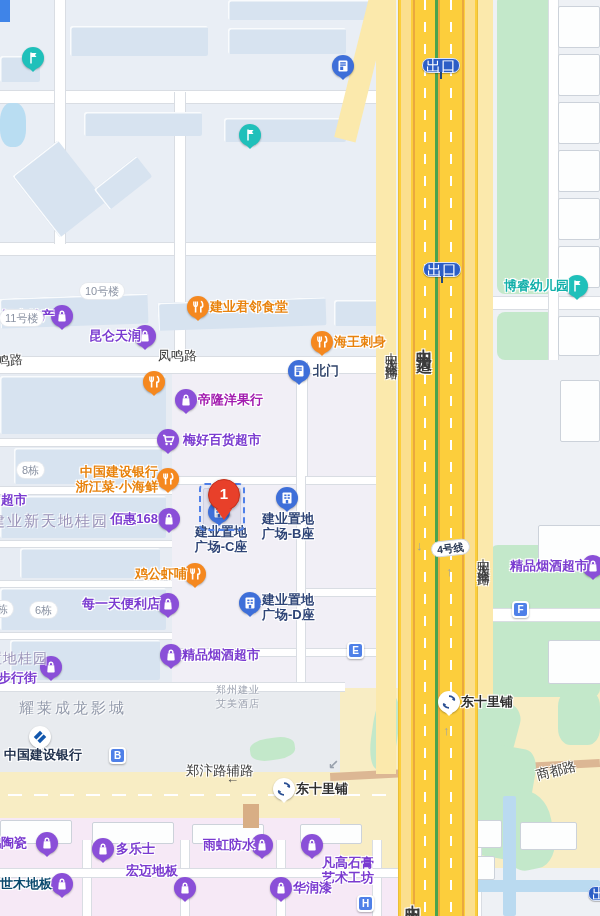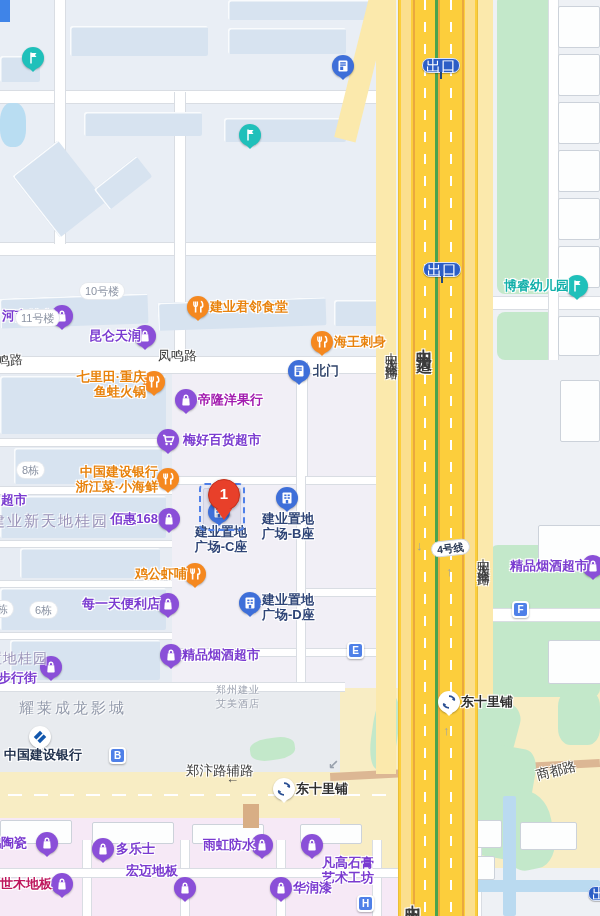--- a/index.html
+++ b/index.html
@@ -206,24 +206,20 @@
       <div class="poi-label" style="left: 313px; top: 363px; width: 30px; text-align: left; color: rgb(49, 69, 107);">
         <div>北门</div>
       </div>
       <div class="balloon c-orange" style="left: 143px; top: 371px;">
         <svg viewBox="0 0 22 22">
           <path d="M8.6 5.5v11" stroke="#fff" stroke-width="1.6"></path>
           <path d="M6.8 5.5v3.2a1.8 1.8 0 0 0 3.6 0V5.5" stroke="#fff" stroke-width="1.3" fill="none"></path>
           <path d="M13.8 5.5c1.4 0 1.9 2.4 1.9 4 0 1.2-.6 1.8-1.9 1.8v5.2" stroke="#fff" stroke-width="1.6" fill="none"></path>
         </svg>
       </div>
-      <div class="poi-label" style="left: 64px; top: 369px; width: 82px; text-align: right; color: rgb(232, 130, 12);">
-        <div>七里田·重庆</div>
-        <div>鱼蛙火锅</div>
-      </div>
       <div class="balloon c-purple" style="left: 175px; top: 389px;">
         <svg viewBox="0 0 22 22">
           <path d="M7.8 9.2h6.4l.5 6.3a1 1 0 0 1-1 1.1H8.3a1 1 0 0 1-1-1.1z" fill="#fff"></path>
           <path d="M9.2 9.2V8a1.8 1.8 0 0 1 3.6 0v1.2" stroke="#fff" stroke-width="1.4" fill="none"></path>
         </svg>
       </div>
       <div class="poi-label" style="left: 198px; top: 392px; width: 70px; text-align: left; color: #a21caf;">
         <div>帝隆洋果行</div>
       </div>
       <div class="balloon c-purple" style="left: 157px; top: 429px;">
@@ -423,21 +419,21 @@
       <div class="poi-label" style="left: 322px; top: 831px; width: 56px; text-align: left; color: rgb(122, 59, 208); margin-top: 24px;">
         <div>凡高石膏</div>
         <div>艺术工坊</div>
       </div>
       <div class="balloon c-purple" style="left: 51px; top: 873px;">
         <svg viewBox="0 0 22 22">
           <path d="M7.8 9.2h6.4l.5 6.3a1 1 0 0 1-1 1.1H8.3a1 1 0 0 1-1-1.1z" fill="#fff"></path>
           <path d="M9.2 9.2V8a1.8 1.8 0 0 1 3.6 0v1.2" stroke="#fff" stroke-width="1.4" fill="none"></path>
         </svg>
       </div>
-      <div class="poi-label" style="left: 0px; top: 876px; width: 54px; text-align: left; color: #be185d;">
+      <div class="poi-label" style="left: 0px; top: 876px; width: 54px; text-align: left; color: #0c4a6e;">
         <div>世木地板</div>
       </div>
       <div class="balloon c-purple" style="left: 174px; top: 877px;">
         <svg viewBox="0 0 22 22">
           <path d="M7.8 9.2h6.4l.5 6.3a1 1 0 0 1-1 1.1H8.3a1 1 0 0 1-1-1.1z" fill="#fff"></path>
           <path d="M9.2 9.2V8a1.8 1.8 0 0 1 3.6 0v1.2" stroke="#fff" stroke-width="1.4" fill="none"></path>
         </svg>
       </div>
       <div class="poi-label" style="left: 120px; top: 863px; width: 58px; text-align: right; color: rgb(122, 59, 208);">
         <div>宏迈地板</div>
@@ -464,21 +460,21 @@
         </svg>
       </div>
       <div class="balloon c-blue" style="left: 332px; top: 55px;">
         <svg viewBox="0 0 22 22">
           <rect x="6.5" y="5.5" width="9" height="11" rx="1.2" fill="#fff"></rect>
           <rect x="8.2" y="7.2" width="5.6" height="1.4" fill="#3e6fd9"></rect>
           <rect x="8.2" y="9.4" width="5.6" height="1.4" fill="#3e6fd9"></rect>
           <rect x="8.2" y="11.6" width="3" height="3.4" fill="#3e6fd9"></rect>
         </svg>
       </div>
-      <div class="pill" style="left: 16px; top: 310px;">11号楼</div>
+      <div class="pill" style="left: 0; top: 310px;">11号楼</div>
       <div class="pill" style="left: 80px; top: 283px;">10号楼</div>
       <div class="pill" style="left: 17px; top: 462px;">8栋</div>
       <div class="pill" style="left: 30px; top: 602px;">6栋</div>
       <div class="pill" style="left: -8px; top: 601px;">栋</div>
       <div class="area-label" style="left: -10px; top: 512px; font-size: 15px; letter-spacing: 2px; color: rgb(155, 147, 184);">
         <div>建业新天地桂园</div>
       </div>
       <div class="area-label" style="left: -12px; top: 650px; font-size: 14px; letter-spacing: 1px; color: rgb(155, 147, 184);">
         <div>置地桂园</div>
       </div>

